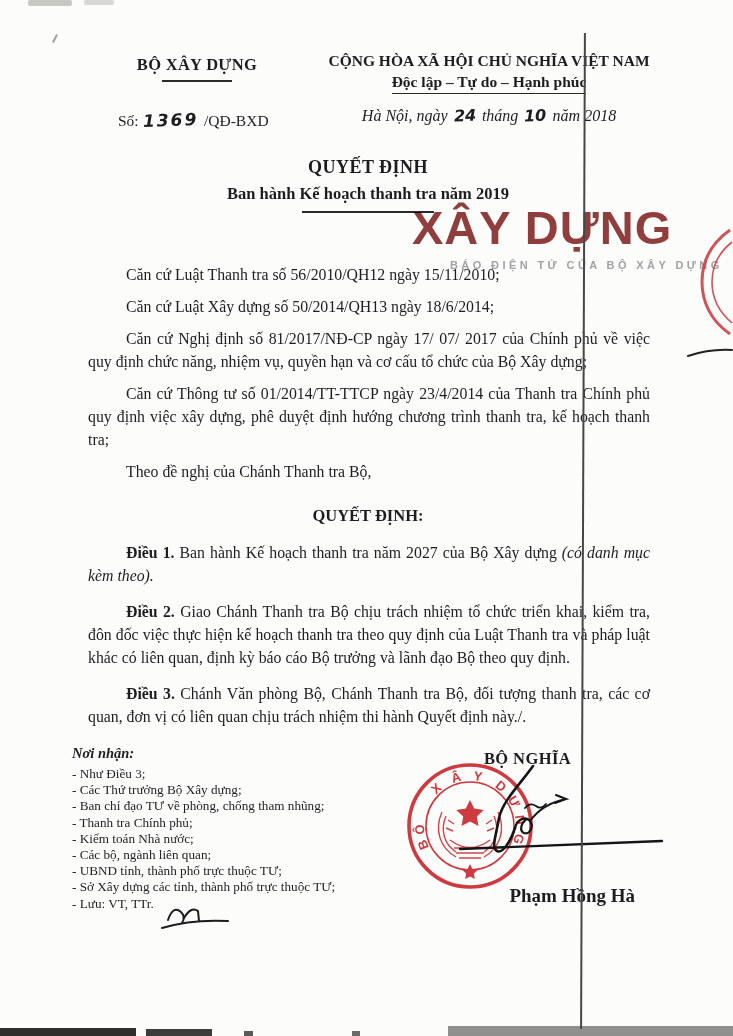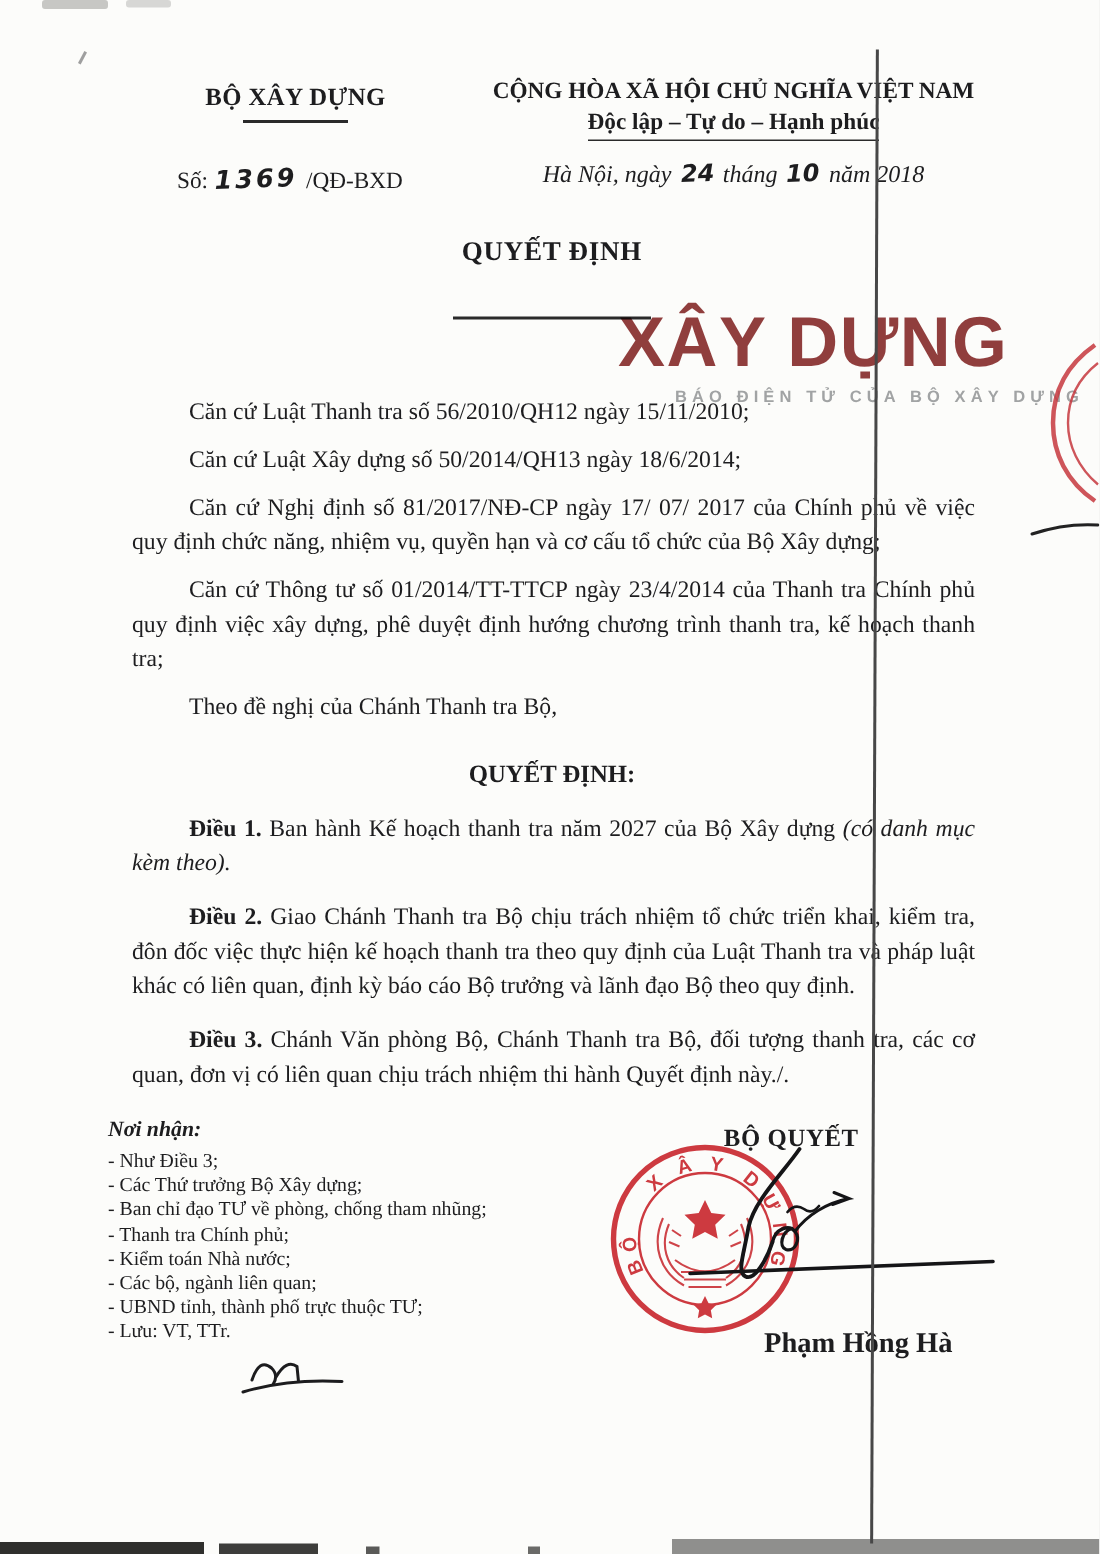--- a/index.html
+++ b/index.html
@@ -87,20 +87,21 @@
   <div class="date-line">
     <span>Hà Nội, ngày</span>
     <span class="hand-date">24</span>
     <span>tháng</span>
     <span class="hand-date">10</span>
     <span>năm</span>
     <span style="font-style:italic">2018</span>
   </div>
 
   <div class="doc-type">QUYẾT ĐỊNH</div>
+  <div class="subject">Ban hành Kế hoạch thanh tra năm 2019</div>
   <div class="subject-rule"></div>
 
   <div class="wm">
     <div class="wm-logo" id="wm-logo" style="color: #7f1d1d;">XÂY DỰNG</div>
     <div class="wm-tag" id="wm-tag" style="color: rgb(163, 165, 167);">BÁO ĐIỆN TỬ CỦA BỘ XÂY DỰNG</div>
   </div>
 
   <div class="bodytext">
     <p><span>Căn cứ Luật Thanh tra số 56/2010/QH12 ngày 15/11/2010;</span></p>
     <p><span>Căn cứ Luật Xây dựng số 50/2014/QH13 ngày 18/6/2014;</span></p>
@@ -119,32 +120,33 @@
 
   <div class="recipients">
     <div class="head">Nơi nhận:</div>
     <div class="item">- Như Điều 3;</div>
     <div class="item">- Các Thứ trưởng Bộ Xây dựng;</div>
     <div class="item">- Ban chỉ đạo TƯ về phòng, chống tham nhũng;</div>
     <div class="item">- Thanh tra Chính phủ;</div>
     <div class="item">- Kiểm toán Nhà nước;</div>
     <div class="item">- Các bộ, ngành liên quan;</div>
     <div class="item">- UBND tỉnh, thành phố trực thuộc TƯ;</div>
+    <div class="item">- Sở Xây dựng các tỉnh, thành phố trực thuộc TƯ;</div>
     <div class="item">- Lưu: VT, TTr.</div>
   </div>
 
   <svg class="luu-mark" width="78" height="38" viewBox="0 0 78 38">
     <g fill="none" stroke="#1c1c1e" stroke-width="2" stroke-linecap="round">
       <path d="M10,24 q5,-15 13,-8 q5,5 1,11"></path>
       <path d="M26,22 q7,-12 14,-7 l1,10"></path>
       <path d="M4,32 q30,-9 66,-7"></path>
     </g>
   </svg>
 
-  <div class="sig-title">BỘ QUYẾT</div>
+  <div class="sig-title">BỘ NGHĨA</div>
   <div class="sig-name">Phạm Hồng Hà</div>
 
   <svg class="seal" width="132" height="132" viewBox="0 0 132 132">
     <g fill="none" stroke="#c8262c">
       <circle cx="66" cy="66" r="61" stroke-width="3.6"></circle>
       <circle cx="66" cy="66" r="44" stroke-width="1.6"></circle>
       <g stroke-width="1.4" opacity=".95">
         <path d="M38,52 C30,70 36,88 52,97"></path>
         <path d="M94,52 C102,70 96,88 80,97"></path>
         <path d="M42,56 C36,70 40,84 52,92"></path>

